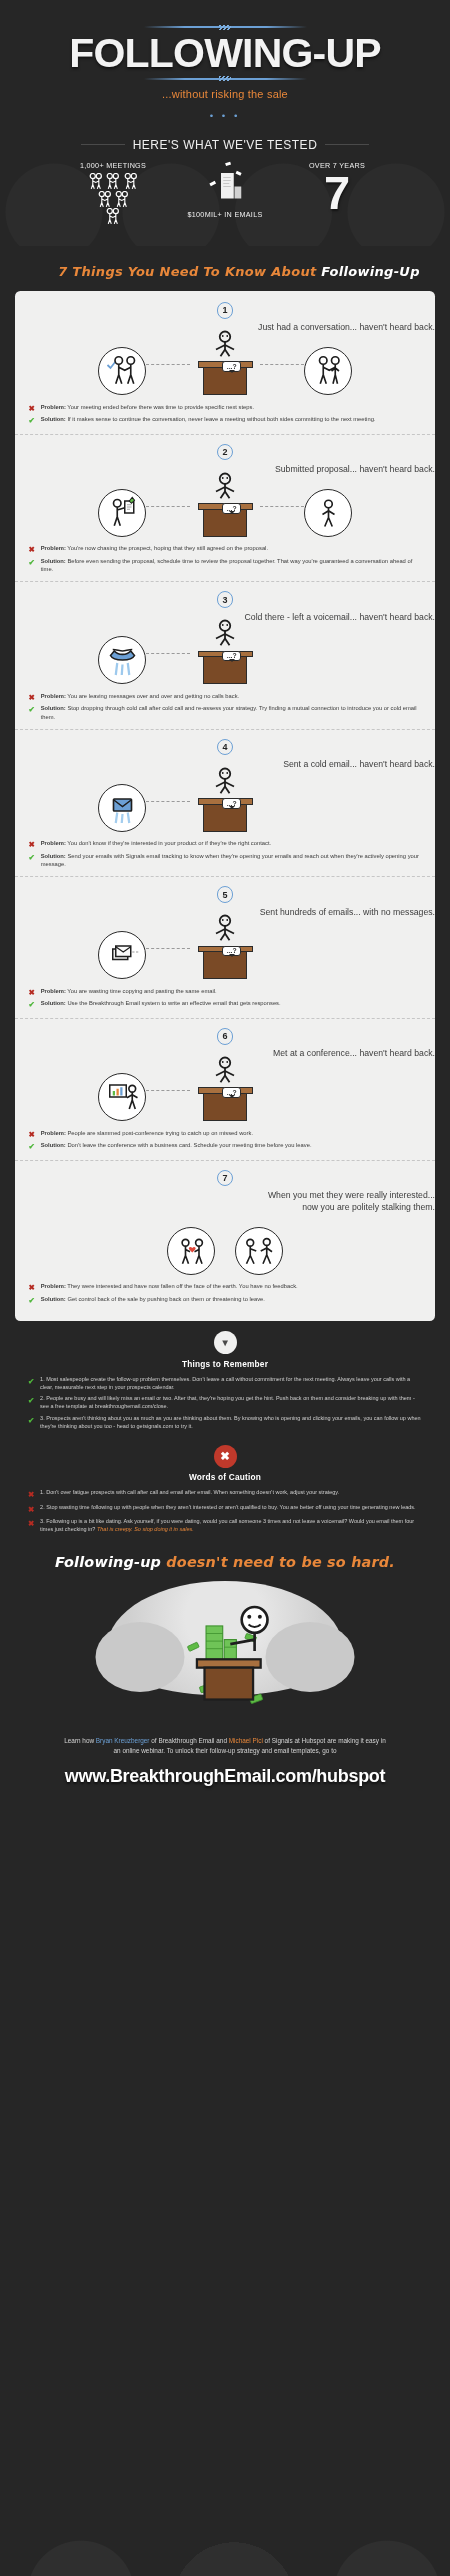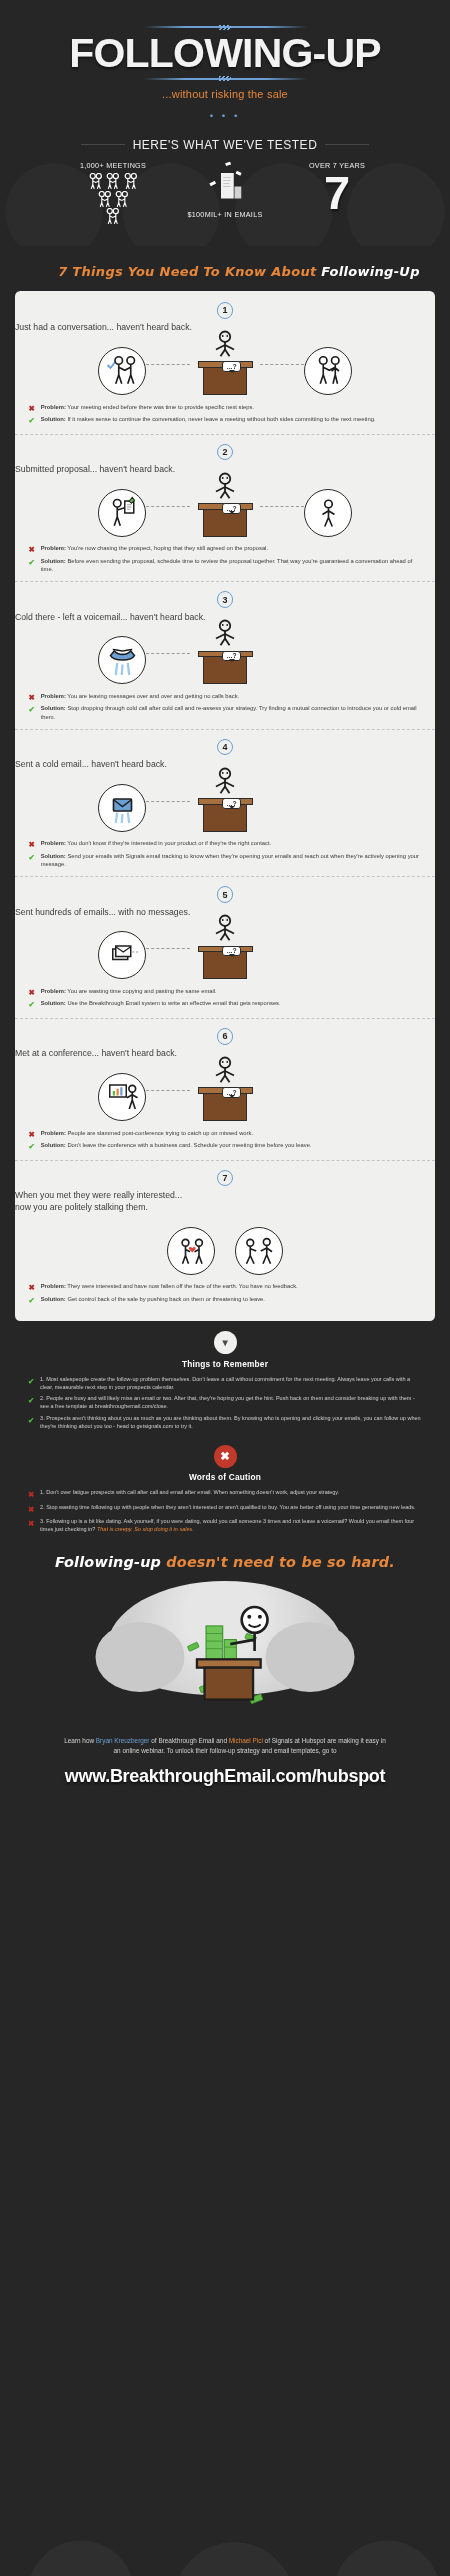--- a/index.html
+++ b/index.html
@@ -96,21 +96,21 @@
     border-radius: 5.3px; padding: 1.5px 0 7.6px;
   }
   .item { padding: 9px 0 6px; border-bottom: 0.8px dashed #c6c6c6; }
   .item:last-child { border-bottom: none; }
   .badge {
     width: 16.7px; height: 16.7px; border-radius: 50%; border: 1.5px solid #6ca0d5;
     background: #f0f0ef; color: #242424; font-size: 9px; font-weight: bold;
     display: flex; align-items: center; justify-content: center; margin: 0 auto 3.8px;
   }
   .item-title {
-    text-align: left; font-size: 8.7px; color: #3c3c3c; line-height: 1.35;
+    text-align: right; font-size: 8.7px; color: #3c3c3c; line-height: 1.35;
     margin-bottom: 3px;
   }
   .scene {
     position: relative; height: 58px; display: flex; align-items: flex-end;
     justify-content: center; gap: 0; margin: 1.5px 0 4.5px;
   }
   .bubble {
     position: absolute; left: 50%; top: 0; transform: translateX(-3px);
     background: #fff; border: 1.5px solid #2b2b2b; border-radius: 3px;
     font-size: 6.8px; font-weight: bold; padding: 0.8px 3.8px; color: #2b2b2b;

